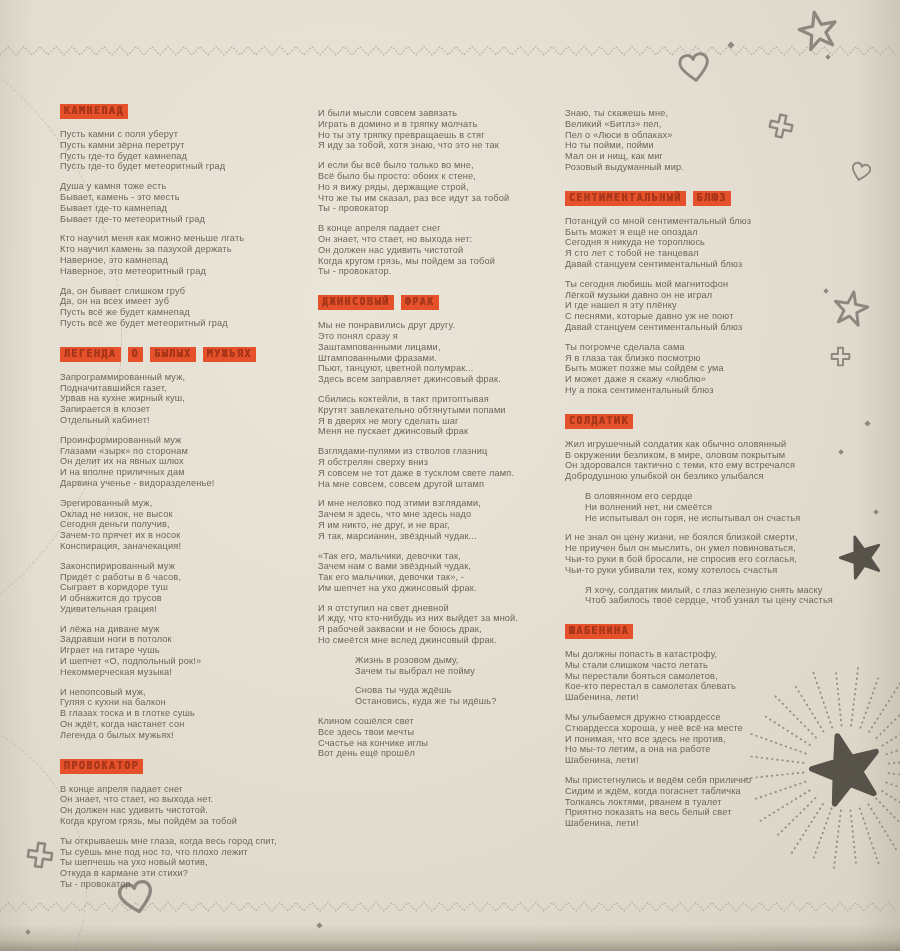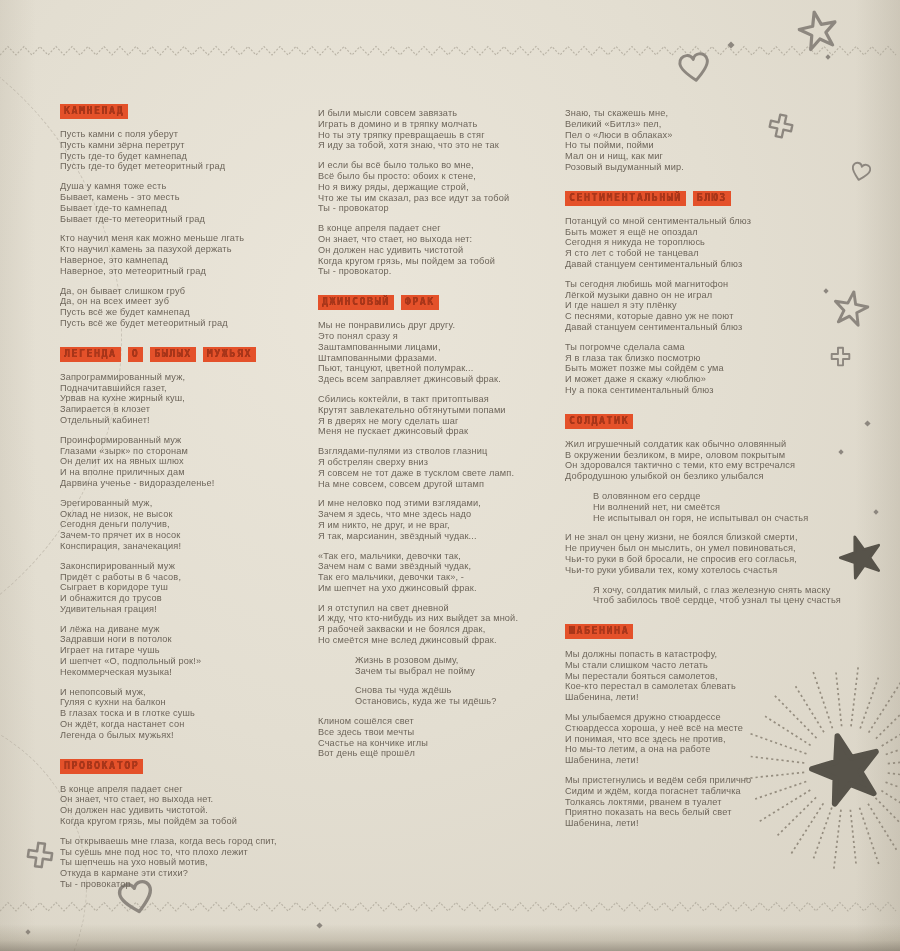--- a/index.html
+++ b/index.html
@@ -17,21 +17,21 @@
   .col-1{left:60px;top:100px;width:252px;}
   .col-2{left:318px;top:108px;width:246px;}
   .col-3{left:565px;top:108px;width:316px;}
   .title{margin:14px 0 10px 0;white-space:nowrap;}
   .col .title:first-child{margin-top:0;}
   .tw{display:inline-block;background:var(--title-bg,#e4512a);color:var(--title-ink,#a9371b);
     font-family:"DejaVu Sans Mono",monospace;font-weight:bold;font-size:10px;line-height:12px;
     letter-spacing:1.5px;padding:1px 4px 2px 4px;margin-right:7px;
     text-shadow:0 0 .5px rgba(122,30,10,.9);text-align:right;}
   .stanza{margin:0 0 9px 0;}
-  .indent-1{margin-left:28px;}
+  .indent-1{margin-left:20px;}
   .indent-2{margin-left:37px;}
   .line{font-size:9.2px;line-height:10.8px;color:var(--ink,#6d655a);letter-spacing:.15px;white-space:nowrap;}
   .deco{position:absolute;pointer-events:none;}
   .dashed-arc{position:absolute;border:1.4px dashed #a8a093;border-radius:50%;opacity:.45;pointer-events:none;}
   svg{display:block;}
 </style>
 </head>
 <body>
 
 <div class="page" style="--ink: #6d655a; --title-bg: #e4512a; --title-ink: #a9371b;">
@@ -304,21 +304,21 @@
         </div>
         <div class="stanza">
           <div class="line">«Так его, мальчики, девочки так,</div>
           <div class="line">Зачем нам с вами звёздный чудак,</div>
           <div class="line">Так его мальчики, девочки так», -</div>
           <div class="line">Им шепчет на ухо джинсовый фрак.</div>
         </div>
         <div class="stanza">
           <div class="line">И я отступил на свет дневной</div>
           <div class="line">И жду, что кто-нибудь из них выйдет за мной.</div>
-          <div class="line">Я рабочей закваски и не боялся драк,</div>
+          <div class="line">Я рабочей закваски и не боюсь драк,</div>
           <div class="line">Но смеётся мне вслед джинсовый фрак.</div>
         </div>
         <div class="stanza indent-2">
           <div class="line">Жизнь в розовом дыму,</div>
           <div class="line">Зачем ты выбрал не пойму</div>
         </div>
         <div class="stanza indent-2">
           <div class="line">Снова ты чуда ждёшь</div>
           <div class="line">Остановись, куда же ты идёшь?</div>
         </div>

